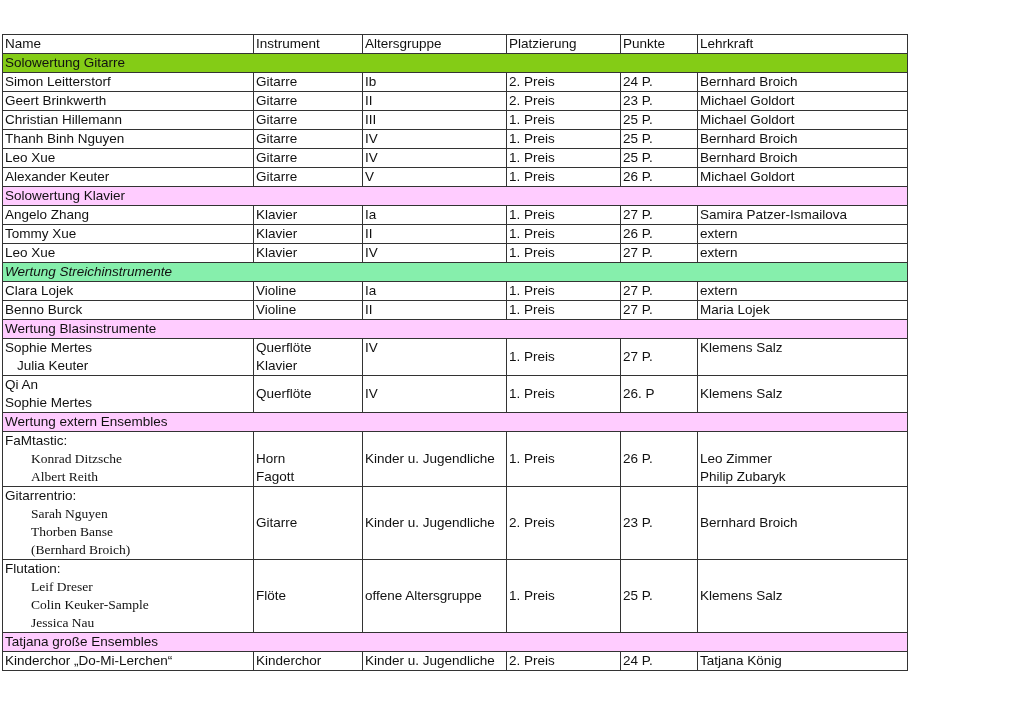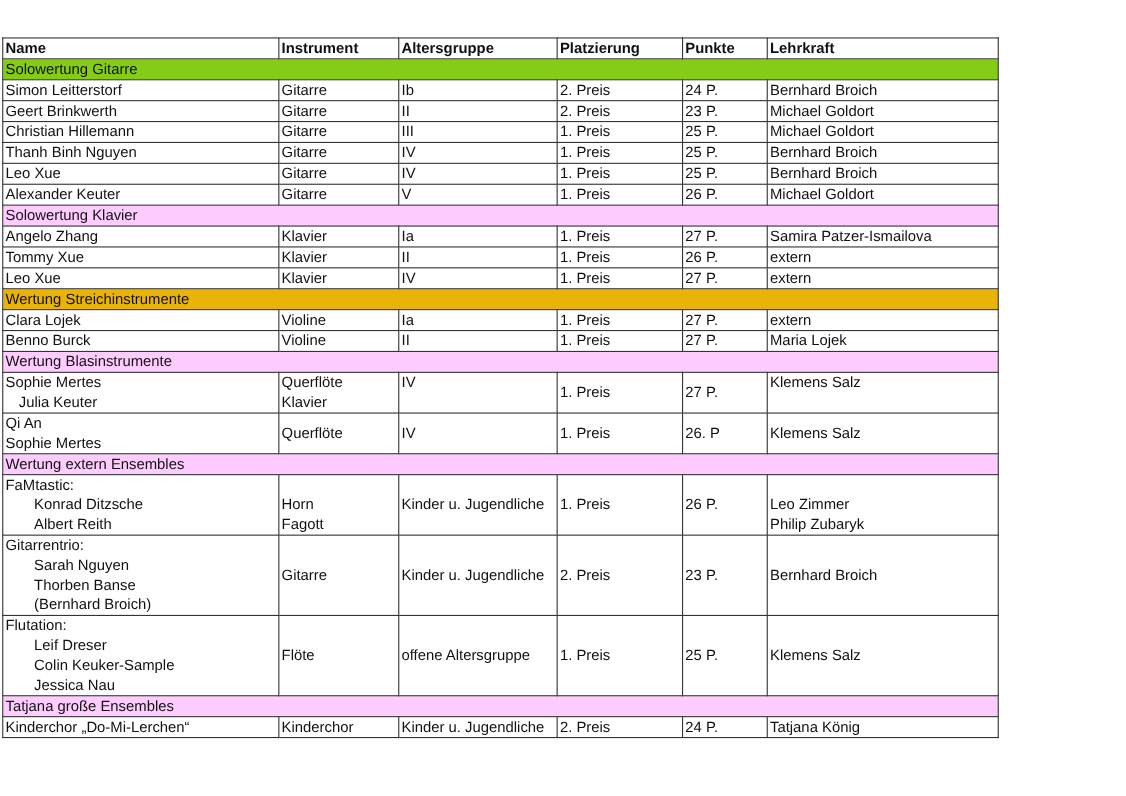--- a/index.html
+++ b/index.html
@@ -1,24 +1,24 @@
 <!DOCTYPE html>
 <html><head>
 <meta charset="utf-8">
 <style>
   html, body { margin: 0; padding: 0; background: #ffffff; }
   body { width: 1024px; height: 724px; position: relative; overflow: hidden;
          font-family: "Liberation Sans", sans-serif; font-size: 13.5px; color: #111; }
   table { position: absolute; left: 2px; top: 34px; border-collapse: collapse; table-layout: fixed; width: 905px; }
   td, th { border: 1.5px solid #333; padding: 0 0 0 2px; height: 16px; line-height: 18px;
            vertical-align: middle; white-space: nowrap; overflow: hidden; text-align: left; }
-  th { font-weight: bold; height: 17px; margin-left: 29px; }
+  th { font-weight: normal; height: 17px; margin-left: 29px; }
   tr.section td { background: #ffccff; }
   .indent1 { padding-left: 12px; }
-  .indent2 { padding-left: 26px; }
+  .indent2 { padding-left: 26px; font-family: Liberation Serif, serif; }
   .line { display: block; height: 18px; line-height: 18px; }
   td.top { vertical-align: top; }
   td.mid { vertical-align: middle; }
 </style>
 </head>
 <body>
 
 <table>
   <colgroup>
     <col style="width:251px">
@@ -114,21 +114,21 @@
     <tr>
         <td>Leo Xue</td>
         <td>Klavier</td>
         <td>IV</td>
         <td>1. Preis</td>
         <td>27 P.</td>
         <td>extern</td>
       </tr>
 
     <tr class="section">
-        <td colspan="6" style="background: #eab308;">Wertung Streichinstrumente</td>
+        <td colspan="6" style="background: #86efac; font-style: italic;">Wertung Streichinstrumente</td>
       </tr>
     <tr>
         <td>Clara Lojek</td>
         <td>Violine</td>
         <td>Ia</td>
         <td>1. Preis</td>
         <td>27 P.</td>
         <td>extern</td>
       </tr>
     <tr>

